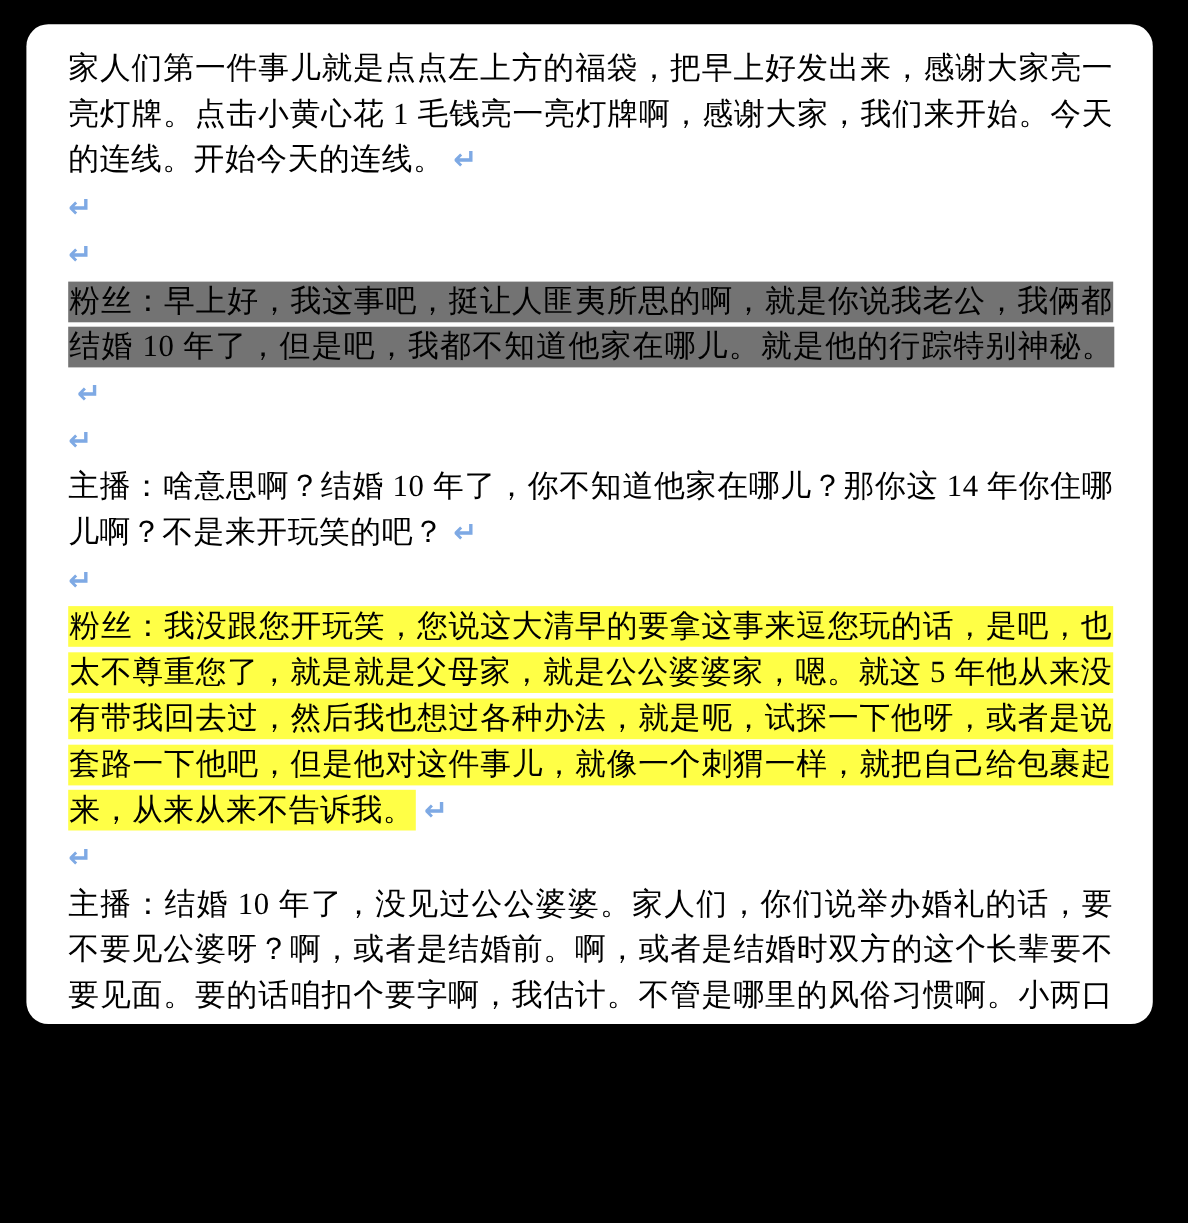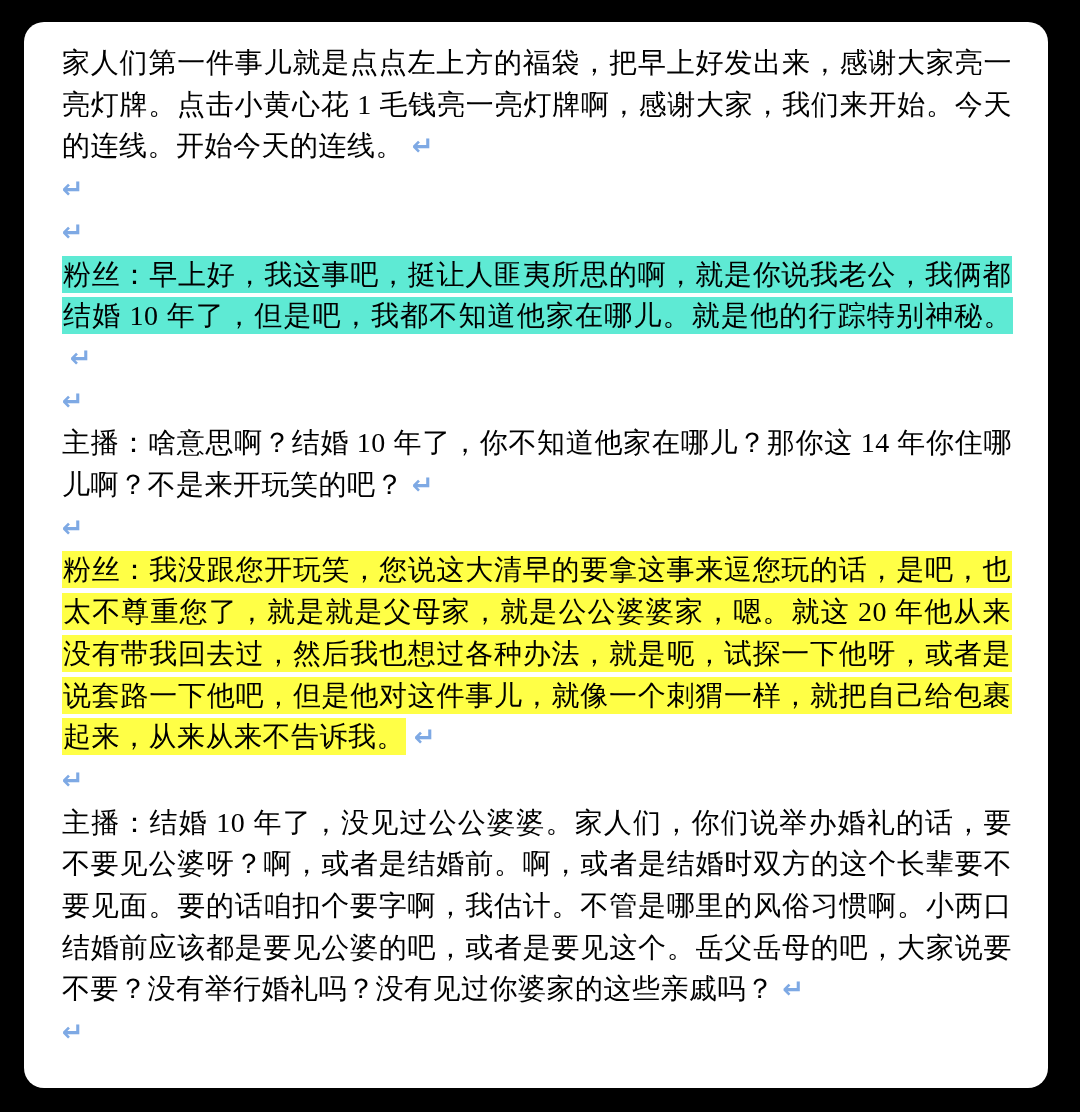--- a/index.html
+++ b/index.html
@@ -15,21 +15,21 @@
     position: relative;
     width: 1080px;
     height: 1112px;
     background: #000000;
   }
   .card {
     position: absolute;
     left: 24px;
     top: 22px;
     width: 1024px;
-    height: 1066px;
+    height: 909px;
     background: #ffffff;
     border-radius: 20px;
     overflow: hidden;
     box-sizing: border-box;
     padding: 20px 36px 0 38px;
   }
   .doc {
     width: 950px;
     font-size: 28px;
     line-height: 41.7px;
@@ -59,23 +59,23 @@
 </style>
 </head>
 <body>
 
 <div class="frame">
   <div class="card">
     <div class="doc" id="doc">
         <p class="line"><span>家人们第一件事儿就是点点左上方的福袋，把早上好发出来，感谢大家亮一亮灯牌。点击小黄心花 1 毛钱亮一亮灯牌啊，感谢大家，我们来开始。今天的连线。开始今天的连线。</span><span class="pm" style="color: rgb(126, 169, 228);">↵</span></p>
         <p class="line blank"><span class="pm" style="color: rgb(126, 169, 228);">↵</span></p>
         <p class="line blank"><span class="pm" style="color: rgb(126, 169, 228);">↵</span></p>
-        <p class="line"><span class="hl" style="background: #5eead4;">粉丝：早上好，我这事吧，挺让人匪夷所思的啊，就是你说我老公，我俩都结婚 10 年了，但是吧，我都不知道他家在哪儿。就是他的行踪特别神秘。</span><span class="pm" style="color: rgb(126, 169, 228);">↵</span></p>
+        <p class="line"><span class="hl" style="background: #737373;">粉丝：早上好，我这事吧，挺让人匪夷所思的啊，就是你说我老公，我俩都结婚 10 年了，但是吧，我都不知道他家在哪儿。就是他的行踪特别神秘。</span><span class="pm" style="color: rgb(126, 169, 228);">↵</span></p>
         <p class="line blank"><span class="pm" style="color: rgb(126, 169, 228);">↵</span></p>
         <p class="line"><span>主播：啥意思啊？结婚 10 年了，你不知道他家在哪儿？那你这 14 年你住哪儿啊？不是来开玩笑的吧？</span><span class="pm" style="color: rgb(126, 169, 228);">↵</span></p>
         <p class="line blank"><span class="pm" style="color: rgb(126, 169, 228);">↵</span></p>
-        <p class="line"><span class="hl" style="background: rgb(255, 255, 70);">粉丝：我没跟您开玩笑，您说这大清早的要拿这事来逗您玩的话，是吧，也太不尊重您了，就是就是父母家，就是公公婆婆家，嗯。就这 20 年他从来没有带我回去过，然后我也想过各种办法，就是呃，试探一下他呀，或者是说套路一下他吧，但是他对这件事儿，就像一个刺猬一样，就把自己给包裹起来，从来从来不告诉我。</span><span class="pm" style="color: rgb(126, 169, 228);">↵</span></p>
+        <p class="line"><span class="hl" style="background: rgb(255, 255, 70);">粉丝：我没跟您开玩笑，您说这大清早的要拿这事来逗您玩的话，是吧，也太不尊重您了，就是就是父母家，就是公公婆婆家，嗯。就这 5 年他从来没有带我回去过，然后我也想过各种办法，就是呃，试探一下他呀，或者是说套路一下他吧，但是他对这件事儿，就像一个刺猬一样，就把自己给包裹起来，从来从来不告诉我。</span><span class="pm" style="color: rgb(126, 169, 228);">↵</span></p>
         <p class="line blank"><span class="pm" style="color: rgb(126, 169, 228);">↵</span></p>
         <p class="line"><span>主播：结婚 10 年了，没见过公公婆婆。家人们，你们说举办婚礼的话，要不要见公婆呀？啊，或者是结婚前。啊，或者是结婚时双方的这个长辈要不要见面。要的话咱扣个要字啊，我估计。不管是哪里的风俗习惯啊。小两口结婚前应该都是要见公婆的吧，或者是要见这个。岳父岳母的吧，大家说要不要？没有举行婚礼吗？没有见过你婆家的这些亲戚吗？</span><span class="pm" style="color: rgb(126, 169, 228);">↵</span></p>
         <p class="line blank"><span class="pm" style="color: rgb(126, 169, 228);">↵</span></p>
       </div>
   </div>
 </div>
 
 </body></html>

